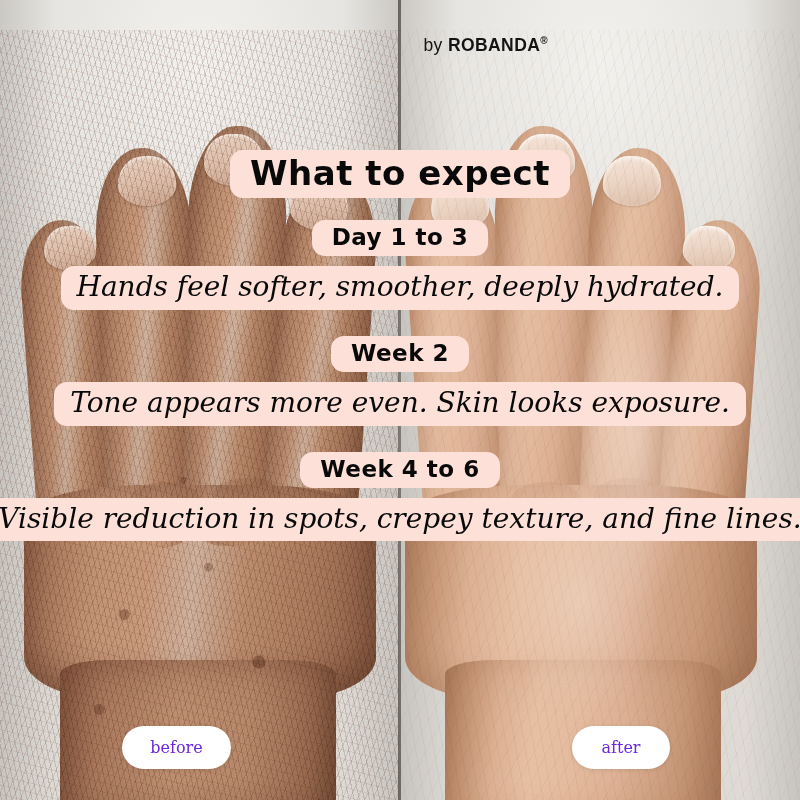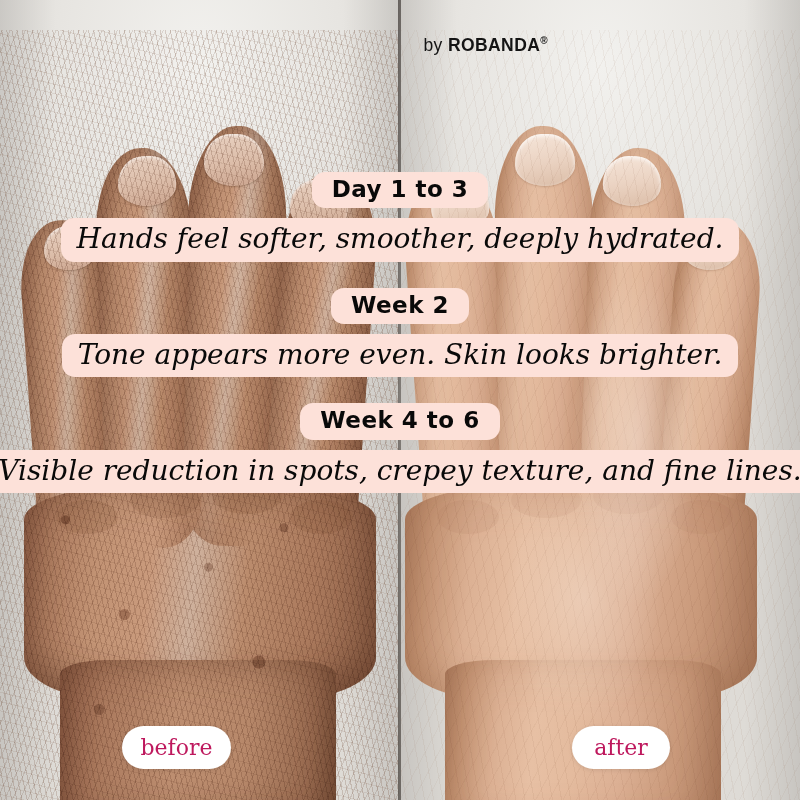--- a/index.html
+++ b/index.html
@@ -233,22 +233,22 @@
     position: absolute;
     top: 726px;
     height: 43px;
     background: #ffffff;
     border-radius: 22px;
     display: flex;
     align-items: center;
     justify-content: center;
     font-family: "DejaVu Serif", serif;
     font-weight: 400;
-    font-size: 22px;
-    color: #be185d;
+    font-size: 16px;
+    color: #6d28d9;
     z-index: 7;
     box-shadow: 0 1px 4px rgba(0,0,0,.10);
   }
   .tag-before { left: 122px; width: 109px; }
   .tag-after  { left: 572px; width:  98px; }
 </style>
 </head>
 <body>
 
 <div id="canvas">
@@ -317,39 +317,42 @@
 
   <div class="logo-block">
     <div class="logo-sub">
       <span class="by">by</span>
       <span>ROBANDA</span><span class="reg">®</span>
     </div>
   </div>
 
   <div class="copy-stack">
 
+    <div class="band">
+      <div class="pill-head h-main">What to expect</div>
+    </div>
 
     <div class="gap-a"></div>
 
     <div class="band">
       <div class="pill-head h-sect">Day 1 to 3</div>
     </div>
     <div class="gap-b"></div>
     <div class="band">
       <div class="pill-body b-line">Hands feel softer, smoother, deeply hydrated.</div>
     </div>
 
     <div class="gap-c"></div>
 
     <div class="band">
       <div class="pill-head h-sect">Week 2</div>
     </div>
     <div class="gap-b"></div>
     <div class="band">
-      <div class="pill-body b-line">Tone appears more even. Skin looks brighter.</div>
+      <div class="pill-body b-line">Tone appears more even. Skin looks exposure.</div>
     </div>
 
     <div class="gap-c"></div>
 
     <div class="band">
       <div class="pill-head h-sect">Week 4 to 6</div>
     </div>
     <div class="gap-b"></div>
     <div class="band">
       <div class="pill-body b-line">Visible reduction in spots, crepey texture, and fine lines.</div>

